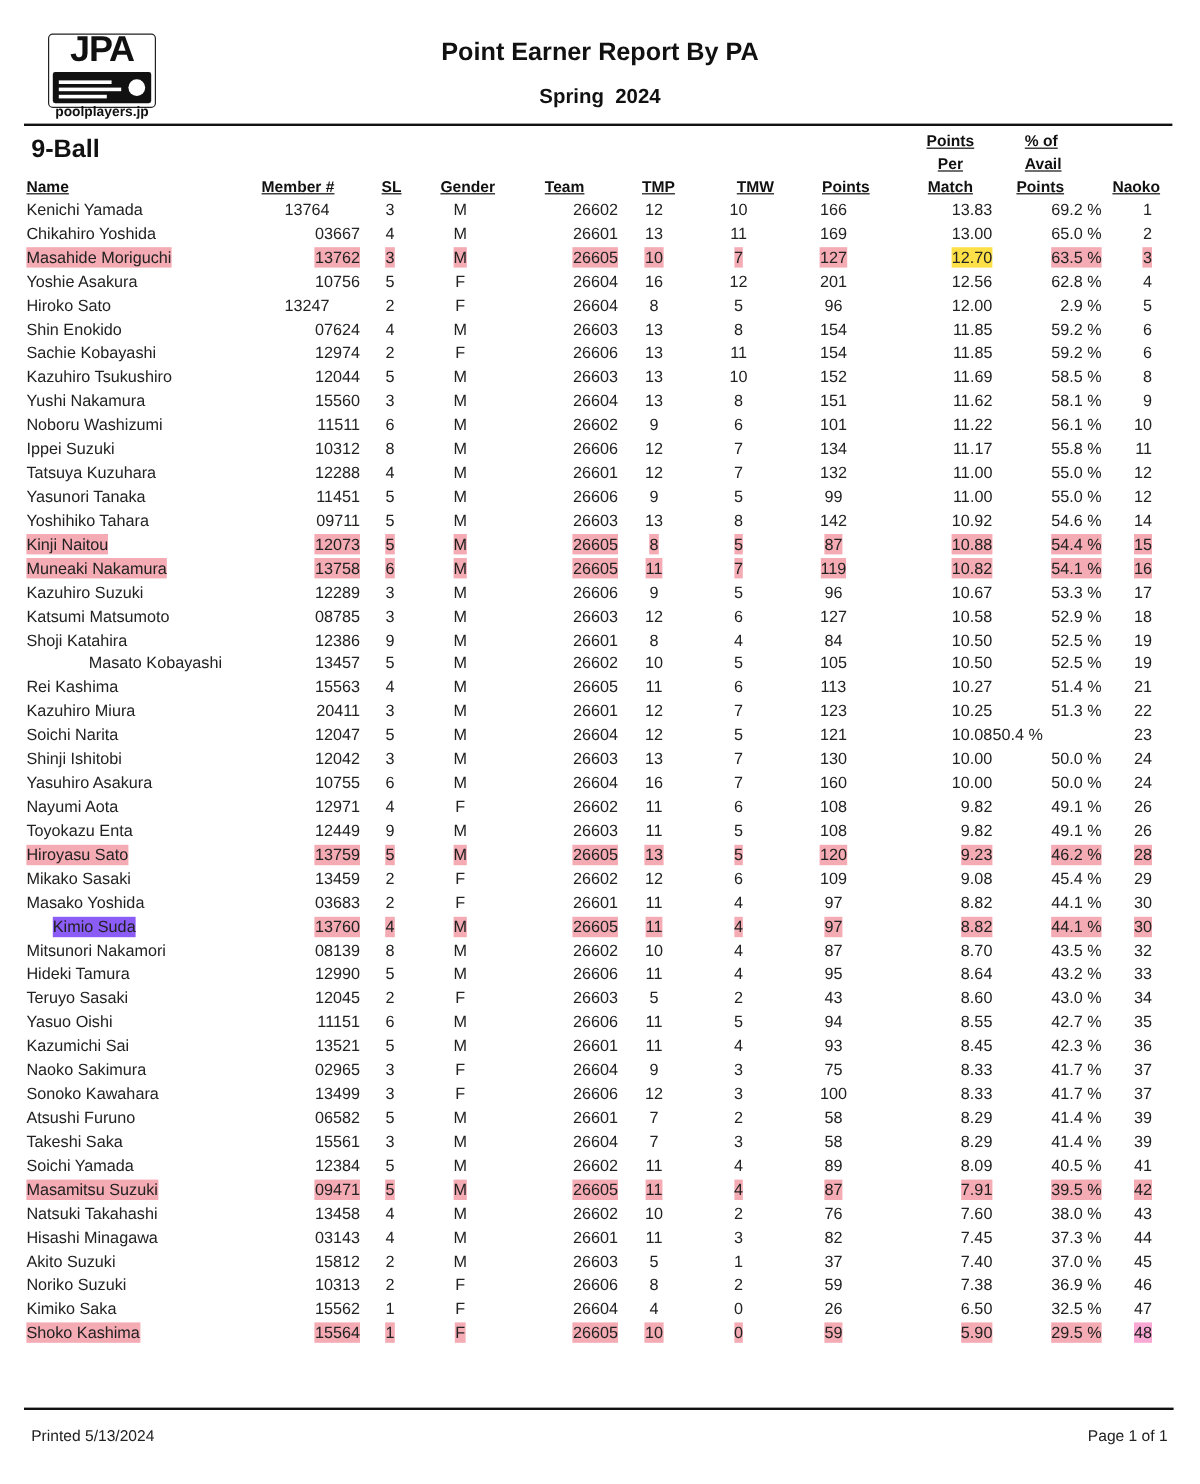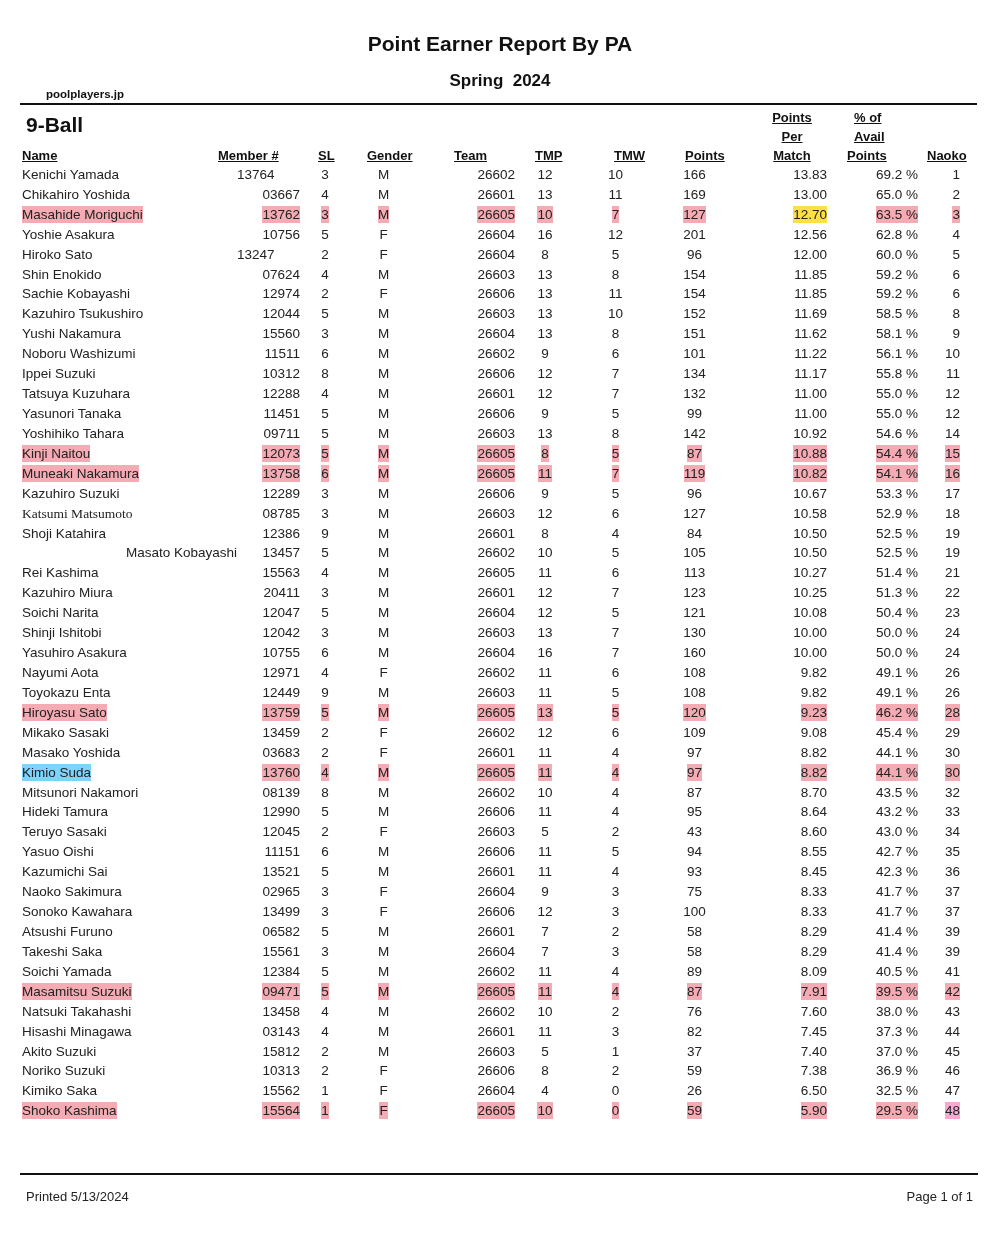--- a/index.html
+++ b/index.html
@@ -21,20 +21,28 @@
   table.grid td { padding: 0; height: 19.93px; font-size: 13.5px; color: #222; line-height: 16px; white-space: pre; }
   .cell span.v { padding: 1px 0; }
   .hl span.v { background: #f4abb3; }
   .rule-bot { position: absolute; left: 20px; top: 1173px; width: 958px; height: 2px; background: #111; }
   .foot { position: absolute; top: 1189px; font-size: 13px; color: #222; }
 </style>
 </head>
 <body>
 
 <div class="logo">
+  <div class="logo-box">
+    <div class="logo-jpa">JPA</div>
+    <div class="logo-band"></div>
+    <div class="logo-stripe" style="top:38px;width:44px;"></div>
+    <div class="logo-stripe" style="top:44px;width:52px;"></div>
+    <div class="logo-stripe" style="top:50px;width:40px;"></div>
+    <div class="logo-ball"></div>
+  </div>
   <div class="logo-text">poolplayers.jp</div>
 </div>
 
 <div class="title">Point Earner Report By PA</div>
 <div class="subtitle">Spring  2024</div>
 <div class="rule-top"></div>
 <div class="section">9-Ball</div>
 
 <div class="hdr" style="left:22px; top:146px;">Name</div>
 <div class="hdr" style="left:218px; top:146px;">Member #</div>
@@ -113,21 +121,21 @@
       <tr>
         <td class="cell" style="width: 215px; text-align: left; padding: 0px 0px 0px 22px;"><span class="v">Hiroko Sato</span></td>
         <td class="cell" style="width: 63px; text-align: left; padding: 0px; margin-top: 20px;"><span class="v">13247</span></td>
         <td class="cell" style="width: 50px; text-align: center; padding: 0px;"><span class="v">2</span></td>
         <td class="cell" style="width: 67px; text-align: center; padding: 0px;"><span class="v">F</span></td>
         <td class="cell" style="width: 98px; text-align: right; padding: 0px;"><span class="v">26604</span></td>
         <td class="cell" style="width: 60px; text-align: center; padding: 0px;"><span class="v">8</span></td>
         <td class="cell" style="width: 81px; text-align: center; padding: 0px;"><span class="v">5</span></td>
         <td class="cell" style="width: 77px; text-align: center; padding: 0px;"><span class="v">96</span></td>
         <td class="cell" style="width: 94px; text-align: right; padding: 0px;"><span class="v">12.00</span></td>
-        <td class="cell" style="width: 91px; text-align: right; padding: 0px;"><span class="v">60.0 %</span></td>
+        <td class="cell" style="width: 91px; text-align: right; padding: 0px;"><span class="v">2.9 %</span></td>
         <td class="cell" style="width: 42px; text-align: right; padding: 0px;"><span class="v">5</span></td>
       </tr>
       <tr>
         <td class="cell" style="width: 215px; text-align: left; padding: 0px 0px 0px 22px;"><span class="v">Shin Enokido</span></td>
         <td class="cell" style="width: 63px; text-align: right; padding: 0px;"><span class="v">07624</span></td>
         <td class="cell" style="width: 50px; text-align: center; padding: 0px;"><span class="v">4</span></td>
         <td class="cell" style="width: 67px; text-align: center; padding: 0px;"><span class="v">M</span></td>
         <td class="cell" style="width: 98px; text-align: right; padding: 0px;"><span class="v">26603</span></td>
         <td class="cell" style="width: 60px; text-align: center; padding: 0px;"><span class="v">13</span></td>
         <td class="cell" style="width: 81px; text-align: center; padding: 0px;"><span class="v">8</span></td>
@@ -273,21 +281,21 @@
         <td class="cell" style="width: 67px; text-align: center; padding: 0px;"><span class="v">M</span></td>
         <td class="cell" style="width: 98px; text-align: right; padding: 0px;"><span class="v">26606</span></td>
         <td class="cell" style="width: 60px; text-align: center; padding: 0px;"><span class="v">9</span></td>
         <td class="cell" style="width: 81px; text-align: center; padding: 0px;"><span class="v">5</span></td>
         <td class="cell" style="width: 77px; text-align: center; padding: 0px;"><span class="v">96</span></td>
         <td class="cell" style="width: 94px; text-align: right; padding: 0px;"><span class="v">10.67</span></td>
         <td class="cell" style="width: 91px; text-align: right; padding: 0px;"><span class="v">53.3 %</span></td>
         <td class="cell" style="width: 42px; text-align: right; padding: 0px;"><span class="v">17</span></td>
       </tr>
       <tr>
-        <td class="cell" style="width: 215px; text-align: left; padding: 0px 0px 0px 22px; font-family: Liberation Serif, serif;"><span class="v">Katsumi Matsumoto</span></td>
+        <td class="cell" style="width: 215px; text-align: left; padding: 0px 0px 0px 22px;"><span class="v">Katsumi Matsumoto</span></td>
         <td class="cell" style="width: 63px; text-align: right; padding: 0px;"><span class="v">08785</span></td>
         <td class="cell" style="width: 50px; text-align: center; padding: 0px;"><span class="v">3</span></td>
         <td class="cell" style="width: 67px; text-align: center; padding: 0px;"><span class="v">M</span></td>
         <td class="cell" style="width: 98px; text-align: right; padding: 0px;"><span class="v">26603</span></td>
         <td class="cell" style="width: 60px; text-align: center; padding: 0px;"><span class="v">12</span></td>
         <td class="cell" style="width: 81px; text-align: center; padding: 0px;"><span class="v">6</span></td>
         <td class="cell" style="width: 77px; text-align: center; padding: 0px;"><span class="v">127</span></td>
         <td class="cell" style="width: 94px; text-align: right; padding: 0px;"><span class="v">10.58</span></td>
         <td class="cell" style="width: 91px; text-align: right; padding: 0px;"><span class="v">52.9 %</span></td>
         <td class="cell" style="width: 42px; text-align: right; padding: 0px;"><span class="v">18</span></td>
@@ -299,21 +307,21 @@
         <td class="cell" style="width: 67px; text-align: center; padding: 0px;"><span class="v">M</span></td>
         <td class="cell" style="width: 98px; text-align: right; padding: 0px;"><span class="v">26601</span></td>
         <td class="cell" style="width: 60px; text-align: center; padding: 0px;"><span class="v">8</span></td>
         <td class="cell" style="width: 81px; text-align: center; padding: 0px;"><span class="v">4</span></td>
         <td class="cell" style="width: 77px; text-align: center; padding: 0px;"><span class="v">84</span></td>
         <td class="cell" style="width: 94px; text-align: right; padding: 0px;"><span class="v">10.50</span></td>
         <td class="cell" style="width: 91px; text-align: right; padding: 0px;"><span class="v">52.5 %</span></td>
         <td class="cell" style="width: 42px; text-align: right; padding: 0px;"><span class="v">19</span></td>
       </tr>
       <tr>
-        <td class="cell" style="width: 215px; text-align: right; padding: 0px 0px 0px 22px; margin-left: 48px;"><span class="v">Masato Kobayashi</span></td>
+        <td class="cell" style="width: 215px; text-align: center; padding: 0px 0px 0px 22px; margin-left: 48px;"><span class="v">Masato Kobayashi</span></td>
         <td class="cell" style="width: 63px; text-align: right; padding: 0px;"><span class="v">13457</span></td>
         <td class="cell" style="width: 50px; text-align: center; padding: 0px;"><span class="v">5</span></td>
         <td class="cell" style="width: 67px; text-align: center; padding: 0px;"><span class="v">M</span></td>
         <td class="cell" style="width: 98px; text-align: right; padding: 0px;"><span class="v">26602</span></td>
         <td class="cell" style="width: 60px; text-align: center; padding: 0px;"><span class="v">10</span></td>
         <td class="cell" style="width: 81px; text-align: center; padding: 0px;"><span class="v">5</span></td>
         <td class="cell" style="width: 77px; text-align: center; padding: 0px;"><span class="v">105</span></td>
         <td class="cell" style="width: 94px; text-align: right; padding: 0px;"><span class="v">10.50</span></td>
         <td class="cell" style="width: 91px; text-align: right; padding: 0px;"><span class="v">52.5 %</span></td>
         <td class="cell" style="width: 42px; text-align: right; padding: 0px;"><span class="v">19</span></td>
@@ -347,21 +355,21 @@
       <tr>
         <td class="cell" style="width: 215px; text-align: left; padding: 0px 0px 0px 22px;"><span class="v">Soichi Narita</span></td>
         <td class="cell" style="width: 63px; text-align: right; padding: 0px;"><span class="v">12047</span></td>
         <td class="cell" style="width: 50px; text-align: center; padding: 0px;"><span class="v">5</span></td>
         <td class="cell" style="width: 67px; text-align: center; padding: 0px;"><span class="v">M</span></td>
         <td class="cell" style="width: 98px; text-align: right; padding: 0px;"><span class="v">26604</span></td>
         <td class="cell" style="width: 60px; text-align: center; padding: 0px;"><span class="v">12</span></td>
         <td class="cell" style="width: 81px; text-align: center; padding: 0px;"><span class="v">5</span></td>
         <td class="cell" style="width: 77px; text-align: center; padding: 0px;"><span class="v">121</span></td>
         <td class="cell" style="width: 94px; text-align: right; padding: 0px;"><span class="v">10.08</span></td>
-        <td class="cell" style="width: 91px; text-align: right; padding: 0px;"><span class="v">50.4 %</span></td>
+        <td class="cell" style="width: 91px; padding: 0px;"><span class="v">50.4 %</span></td>
         <td class="cell" style="width: 42px; text-align: right; padding: 0px;"><span class="v">23</span></td>
       </tr>
       <tr>
         <td class="cell" style="width: 215px; text-align: left; padding: 0px 0px 0px 22px;"><span class="v">Shinji Ishitobi</span></td>
         <td class="cell" style="width: 63px; text-align: right; padding: 0px;"><span class="v">12042</span></td>
         <td class="cell" style="width: 50px; text-align: center; padding: 0px;"><span class="v">3</span></td>
         <td class="cell" style="width: 67px; text-align: center; padding: 0px;"><span class="v">M</span></td>
         <td class="cell" style="width: 98px; text-align: right; padding: 0px;"><span class="v">26603</span></td>
         <td class="cell" style="width: 60px; text-align: center; padding: 0px;"><span class="v">13</span></td>
         <td class="cell" style="width: 81px; text-align: center; padding: 0px;"><span class="v">7</span></td>
@@ -442,21 +450,21 @@
         <td class="cell" style="width: 67px; text-align: center; padding: 0px;"><span class="v">F</span></td>
         <td class="cell" style="width: 98px; text-align: right; padding: 0px;"><span class="v">26601</span></td>
         <td class="cell" style="width: 60px; text-align: center; padding: 0px;"><span class="v">11</span></td>
         <td class="cell" style="width: 81px; text-align: center; padding: 0px;"><span class="v">4</span></td>
         <td class="cell" style="width: 77px; text-align: center; padding: 0px;"><span class="v">97</span></td>
         <td class="cell" style="width: 94px; text-align: right; padding: 0px;"><span class="v">8.82</span></td>
         <td class="cell" style="width: 91px; text-align: right; padding: 0px;"><span class="v">44.1 %</span></td>
         <td class="cell" style="width: 42px; text-align: right; padding: 0px;"><span class="v">30</span></td>
       </tr>
       <tr class="hl">
-        <td class="cell" style="width: 215px; text-align: left; padding: 0px 0px 0px 22px;"><span class="v" style="background: #7dd3fc;">Kimio Suda</span></td>
+        <td class="cell" style="width: 215px; text-align: left; padding: 0px 0px 0px 22px;"><span class="v" style="background: #8b5cf6; margin-left: 22px;">Kimio Suda</span></td>
         <td class="cell" style="width: 63px; text-align: right; padding: 0px;"><span class="v" style="background: rgb(244, 171, 179);">13760</span></td>
         <td class="cell" style="width: 50px; text-align: center; padding: 0px;"><span class="v" style="background: rgb(244, 171, 179);">4</span></td>
         <td class="cell" style="width: 67px; text-align: center; padding: 0px;"><span class="v" style="background: rgb(244, 171, 179);">M</span></td>
         <td class="cell" style="width: 98px; text-align: right; padding: 0px;"><span class="v" style="background: rgb(244, 171, 179);">26605</span></td>
         <td class="cell" style="width: 60px; text-align: center; padding: 0px;"><span class="v" style="background: rgb(244, 171, 179);">11</span></td>
         <td class="cell" style="width: 81px; text-align: center; padding: 0px;"><span class="v" style="background: rgb(244, 171, 179);">4</span></td>
         <td class="cell" style="width: 77px; text-align: center; padding: 0px;"><span class="v" style="background: rgb(244, 171, 179);">97</span></td>
         <td class="cell" style="width: 94px; text-align: right; padding: 0px;"><span class="v" style="background: rgb(244, 171, 179);">8.82</span></td>
         <td class="cell" style="width: 91px; text-align: right; padding: 0px;"><span class="v" style="background: rgb(244, 171, 179);">44.1 %</span></td>
         <td class="cell" style="width: 42px; text-align: right; padding: 0px;"><span class="v" style="background: rgb(244, 171, 179);">30</span></td>

